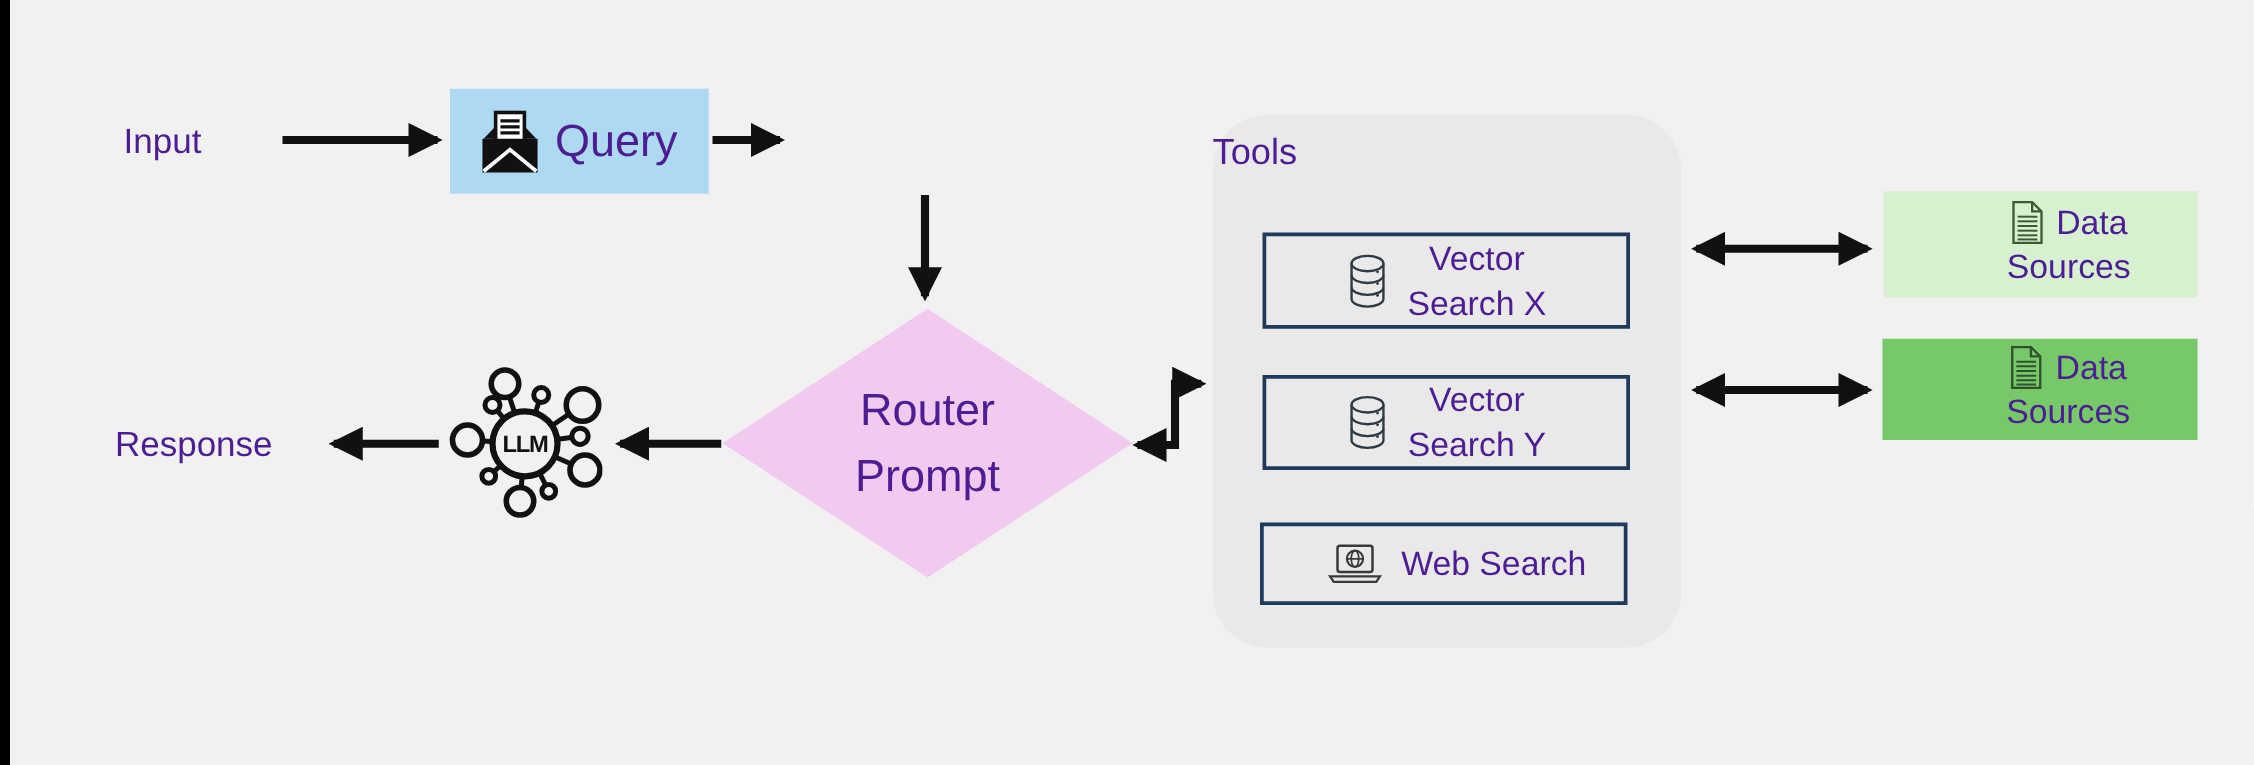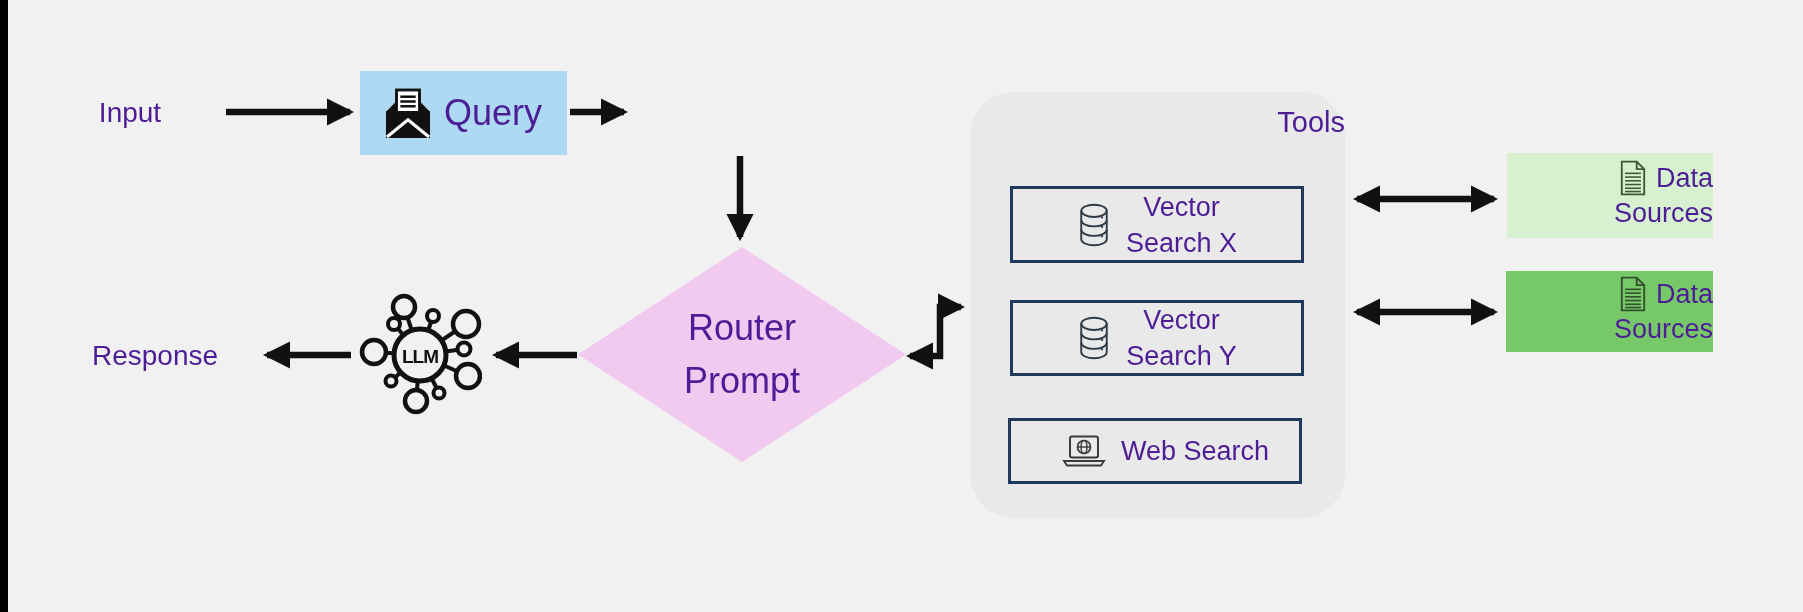--- a/index.html
+++ b/index.html
@@ -23,33 +23,33 @@
   #diamond{
     left:578px;top:247px;width:328px;height:215px;background:#f2c9ef;
     clip-path:polygon(50% 0,100% 50%,50% 100%,0 50%);
     flex-direction:column; line-height:40px;
   }
   #llm-icon{position:absolute;left:358px;top:293px;}
   #tools-panel{
     position:absolute;left:970px;top:92px;width:375px;height:426px;
     background:#e9e9e9;border-radius:44px;
   }
-  .tools-title{position:absolute;left:0;right:0;top:14px;text-align:right;font-size:29px;}
+  .tools-title{position:absolute;left:0;right:0;top:14px;text-align:left;font-size:29px;}
   .tool-box{
     position:absolute;left:40px;width:294px;
     border:3px solid #1f3a5c; box-sizing:border-box;
     display:flex;align-items:center;justify-content:center;gap:15px;
     font-size:27px; line-height:36px; text-align:center;margin-top:24px;
   }
   #tool-1{top:70px;height:77px;}
   #tool-2{top:184px;height:76px;}
   #tool-3{top:302px;height:66px;left:38px;padding-left:21px;}
   .ds-box{
-    position:absolute;display:flex;flex-direction:column;align-items:flex-end;justify-content:center;
-    font-size:27px;line-height:35px;
+    position:absolute;display:flex;flex-direction:column;align-items:center;justify-content:center;
+    font-size:27px;line-height:35px;padding-left:45px;
   }
   .ds-line1{display:flex;align-items:center;gap:9px;}
   #ds-1{left:1507px;top:153px;width:206px;height:85px;background:#d7f0d0;}
   #ds-2{left:1506px;top:271px;width:207px;height:81px;background:#77c868;}
   #arrow-layer{position:absolute;left:0;top:0;pointer-events:none;}
   #arrow-layer path, #arrow-layer line{stroke:#111;stroke-width:6.5;fill:none;}
   #arrow-layer .head{fill:#111;stroke:none;}
   svg{display:block;}
 </style>
 </head>

